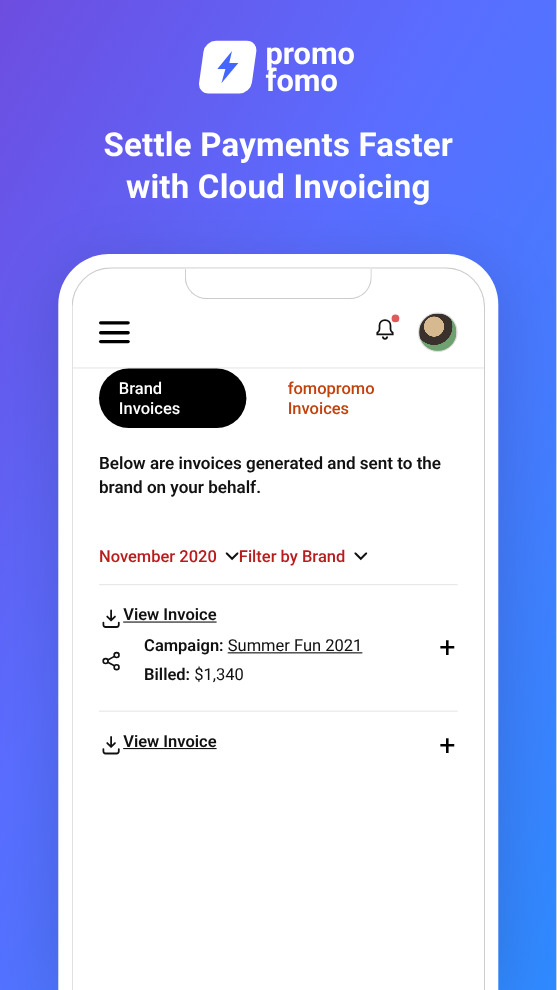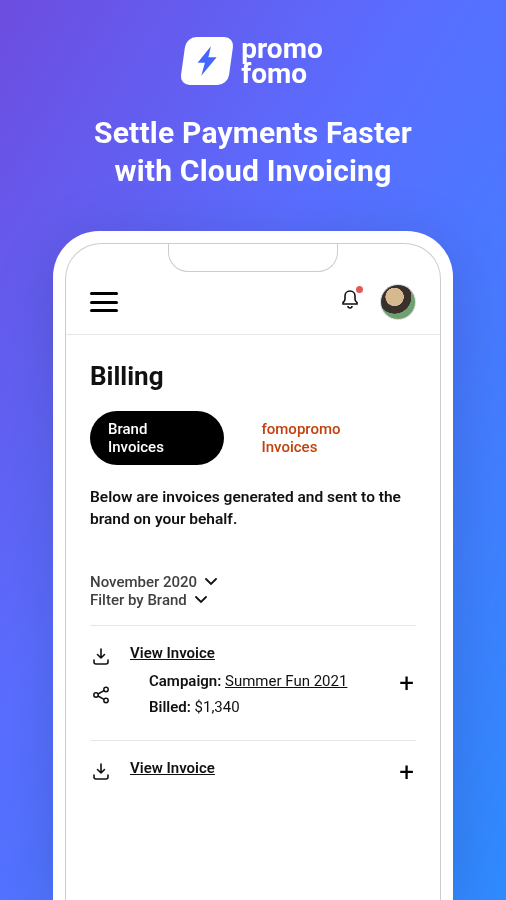--- a/index.html
+++ b/index.html
@@ -77,28 +77,28 @@
     font-size: 15px; font-weight: 500; color: #c2410c; cursor: pointer;
     padding: 9px 18px; border-radius: 999px;
   }
   .tab.active { background: #000; color: #fff; }
   .desc {
     padding: 6px 24px 0 24px; font-size: 15.5px; color: #111; font-weight: 600; line-height: 1.4;
   }
 
   .filters {
     display: flex; justify-content: flex-start; padding: 42px 24px 16px 24px;
-    font-size: 15px; font-weight: 500; color: #404040; flex-direction: column;
+    font-size: 15px; font-weight: 500; color: #b91c1c;
   }
   .filter { display: inline-flex; align-items: center; gap: 8px; cursor: pointer; }
   .chev { width: 12px; height: 8px; }
 
   .list-sep { height: 1px; background: #e6e6e6; margin: 0 24px; }
   .invoice {
-    display: flex; padding: 18px 24px 16px 24px; gap: 18px; position: relative;
+    display: flex; padding: 18px 24px 16px 24px; position: relative;
   }
   .inv-icons { display: flex; flex-direction: column; gap: 16px; padding-top: 2px; }
   .icon-btn { width: 22px; height: 22px; cursor: pointer; display: flex; align-items: center; justify-content: center; }
   .inv-body { flex: 1; font-size: 15px; color: #111; }
   .inv-link { font-weight: 600; text-decoration: underline; display: inline-block; margin-bottom: 10px; cursor: pointer; }
   .inv-line { margin-bottom: 8px; margin-left: 19px; }
   .inv-line .label { font-weight: 600; }
   .inv-line .underline { text-decoration: underline; }
   .expand { position: absolute; right: 26px; top: 50%; transform: translateY(-50%); font-size: 26px; font-weight: 400; cursor: pointer; user-select: none; line-height: 1; }
 </style>
@@ -142,21 +142,20 @@
                 <path d="M10 18a2 2 0 0 0 4 0" fill="none" stroke="#111" stroke-width="1.6"></path>
               </svg>
               <div class="bell-dot"></div>
             </div>
             <div class="avatar"></div>
           </div>
         </div>
 
         <div class="divider"></div>
 
-        <div class="page-title">Billing</div>
 
         <div class="tabs">
           <div class="tab active">Brand Invoices</div>
           <div class="tab">fomopromo Invoices</div>
         </div>
 
         <div class="desc">Below are invoices generated and sent to the brand on your behalf.</div>
 
         <div class="filters">
           <div class="filter">

